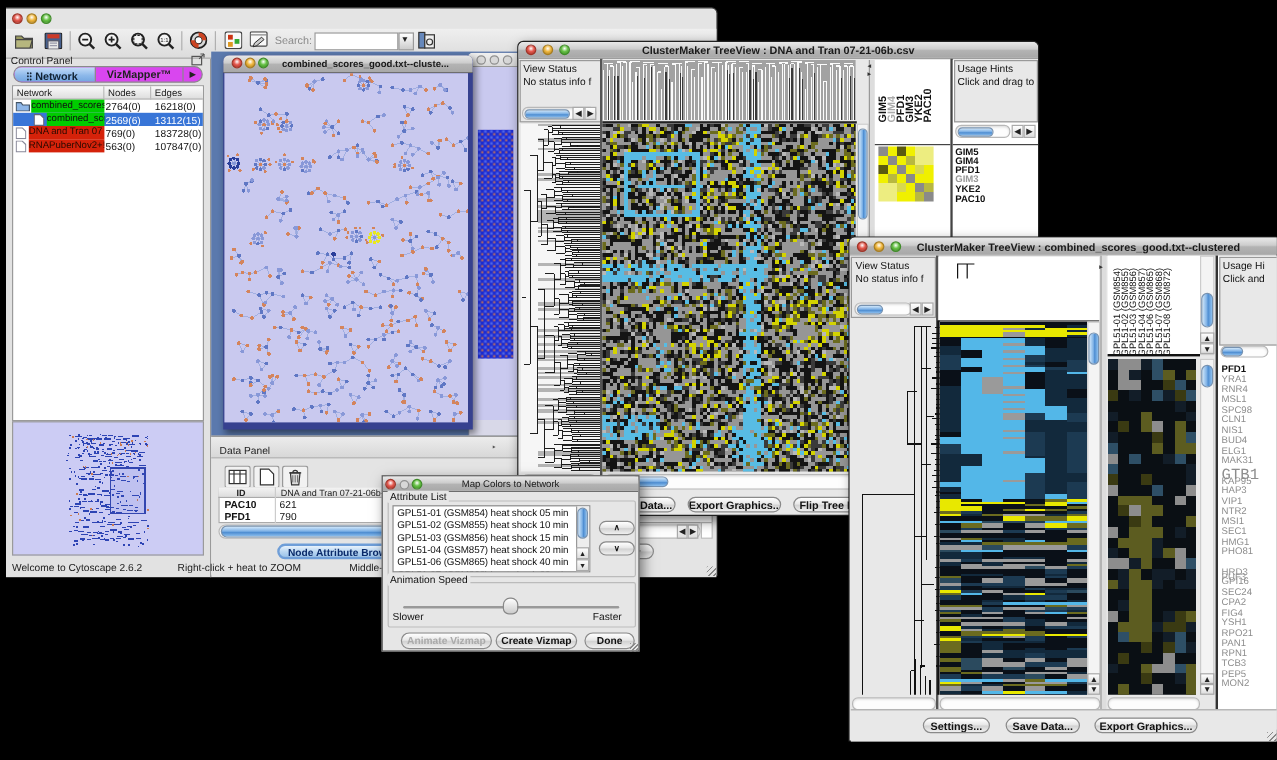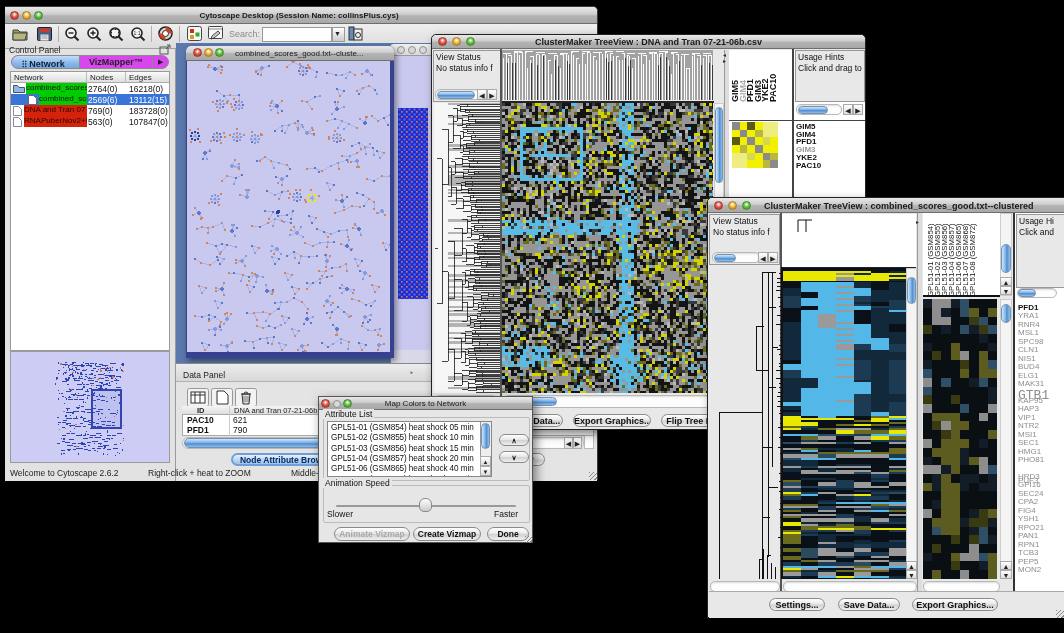--- a/index.html
+++ b/index.html
@@ -1,17 +1,14 @@
 <!DOCTYPE html>
 <html><head><meta charset="utf-8"><style>html,body{margin:0;padding:0;background:#000;}*{box-sizing:border-box;font-family:"Liberation Sans",sans-serif;}#c{position:relative;width:1064px;height:633px;overflow:hidden;background:#000;}</style></head><body>
 <div id="c">
     <div style="position:absolute;left:0;top:6px;width:598px;height:474px;background:#e4e4e4;border:1px solid #3a3a3a;border-radius:5px 5px 0 0;">
-      <div style="position:absolute;left:0px;top:0px;width:596px;height:17px;background:linear-gradient(#e9e9e9,#cdcdcd 45%,#b3b3b3 55%,#a8a8a8);border-bottom:1px solid #6e6e6e;border-radius:4px 4px 0 0;">
-        <div style="position:absolute;top:4px;left:0;right:0;text-align:center;font-size:8px;font-weight:bold;color:#1a1a1a;white-space:nowrap;">Cytoscape Desktop (Session Name: collinsPlus.cys)</div>
-      </div>
       <div style="position:absolute;left:9px;top:3.5px;width:9px;height:9px;border-radius:50%;background:radial-gradient(circle at 50% 35%, #fff 0%, #e4574d 45%, #a03428 95%);border:0.5px solid #a03428;"></div>
       <div style="position:absolute;left:20.5px;top:3.5px;width:9px;height:9px;border-radius:50%;background:radial-gradient(circle at 50% 35%, #fff 0%, #f0b73e 45%, #a87d20 95%);border:0.5px solid #a87d20;"></div>
       <div style="position:absolute;left:32.5px;top:3.5px;width:9px;height:9px;border-radius:50%;background:radial-gradient(circle at 50% 35%, #fff 0%, #66c145 45%, #3f8c28 95%);border:0.5px solid #3f8c28;"></div>
       <div style="position:absolute;left:0px;top:17px;width:596px;height:25px;background:linear-gradient(#efefef,#dcdcdc);border-bottom:1px solid #a0a0a0;"></div>
       <div style="position:absolute;left:11px;top:20px;line-height:0;"><svg width="16" height="14" xmlns="http://www.w3.org/2000/svg">
           <path d="M1 3h5l2 2h7v8H1z" fill="#9a9a60" stroke="#444"></path>
           <path d="M1 6h14l-2 7H1z" fill="#b6b67e" stroke="#444"></path>
         </svg></div>
       <div style="position:absolute;left:36px;top:20px;line-height:0;"><svg width="15" height="14" xmlns="http://www.w3.org/2000/svg">
           <rect x="0.5" y="0.5" width="14" height="13" rx="1" fill="#46608e" stroke="#222"></rect>
@@ -371,21 +368,21 @@
               <pattern id="bp" width="5" height="5" patternUnits="userSpaceOnUse">
                 <rect width="5" height="5" fill="#1c2cd2"></rect>
                 <rect x="0.4" y="0.4" width="2.2" height="2.2" fill="#5064e4"></rect>
                 <rect x="3" y="3" width="1.7" height="1.7" fill="#d4784f"></rect>
               </pattern>
             </defs>
             <rect width="30" height="191" fill="url(#bp)"></rect>
           </svg></div>
         <div style="position:absolute;left:10px;top:3px;width:208px;height:312px;background:#36418f;border-radius:5px 5px 0 0;box-shadow:2px 3px 6px rgba(0,0,0,0.45);"></div>
         <div style="position:absolute;left:10px;top:3px;width:208px;height:15px;background:linear-gradient(#e9e9e9,#cdcdcd 45%,#b3b3b3 55%,#a8a8a8);border-bottom:1px solid #6e6e6e;border-radius:5px 5px 0 0;">
-          <div style="position:absolute;top:3px;left:49px;font-size:8px;font-weight:normal;color:#1a1a1a;white-space:nowrap;">combined_scores_good.txt--cluste...</div>
+          <div style="position:absolute;top:3px;left:49px;font-size:8px;font-weight:bold;color:#1a1a1a;white-space:nowrap;">combined_scores_good.txt--cluste...</div>
         </div>
         <div style="position:absolute;left:17px;top:5px;width:9px;height:9px;border-radius:50%;background:radial-gradient(circle at 50% 35%, #fff 0%, #e4574d 45%, #a03428 95%);border:0.5px solid #a03428;"></div>
         <div style="position:absolute;left:28px;top:5px;width:9px;height:9px;border-radius:50%;background:radial-gradient(circle at 50% 35%, #fff 0%, #f0b73e 45%, #a87d20 95%);border:0.5px solid #a87d20;"></div>
         <div style="position:absolute;left:39px;top:5px;width:9px;height:9px;border-radius:50%;background:radial-gradient(circle at 50% 35%, #fff 0%, #66c145 45%, #3f8c28 95%);border:0.5px solid #3f8c28;"></div>
         <div style="position:absolute;left:11px;top:18px;width:203px;height:291px;background:#c9c9ef;"></div>
         <div style="position:absolute;left:11px;top:18px;line-height:0;"><svg width="203" height="291" xmlns="http://www.w3.org/2000/svg" shape-rendering="crispEdges">
             <path stroke="#9aaade" stroke-width="0.7" fill="none" d="M28 8L22 4 M28 8L21 6 M28 8L35 6 M28 8L34 12 M28 8L34 5 M28 8L35 9 M75 7L69 11 M75 7L69 10 M75 7L74 14 M75 7L71 13 M75 7L82 5 M100 6L106 1 M106 1L114 5 M114 5L121 7 M121 7L130 11 M130 11L129 16 M116 10L120 10 M116 10L119 13 M116 10L116 14 M116 10L113 13 M116 10L112 10 M116 10L113 7 M116 10L116 6 M116 10L119 7 M140 12L149 14 M149 14L155 14 M155 14L163 11 M163 11L159 17 M163 11L168 14 M180 10L175 13 M180 10L184 14 M180 10L185 14 M180 10L184 14 M33 43L37 43 M33 43L36 46 M33 43L33 47 M33 43L30 46 M33 43L29 43 M33 43L30 40 M33 43L33 39 M33 43L36 40 M52 44L56 44 M52 44L55 47 M52 44L52 48 M52 44L49 47 M52 44L48 44 M52 44L49 41 M52 44L52 40 M52 44L55 41 M90 45L85 40 M90 45L84 42 M90 45L91 52 M90 45L84 49 M90 45L95 50 M90 45L83 45 M90 45L95 40 M115 40L120 41 M120 41L125 48 M120 41L128 36 M128 36L133 35 M150 48L145 53 M150 48L157 46 M150 48L148 41 M150 48L148 41 M150 48L151 41 M170 30L176 27 M176 27L172 33 M176 27L182 25 M182 25L188 29 M188 29L190 33 M178 62L179 56 M178 62L179 56 M178 62L180 56 M178 62L173 58 M8 75L12 75 M8 75L11 78 M8 75L8 79 M8 75L5 78 M8 75L4 75 M8 75L5 72 M8 75L8 71 M8 75L11 72 M30 76L34 76 M30 76L33 79 M30 76L30 80 M30 76L27 79 M30 76L26 76 M30 76L27 73 M30 76L30 72 M30 76L33 73 M50 76L54 76 M50 76L53 79 M50 76L50 80 M50 76L47 79 M50 76L46 76 M50 76L47 73 M50 76L50 72 M50 76L53 73 M68 78L72 78 M68 78L71 81 M68 78L68 82 M68 78L65 81 M68 78L64 78 M68 78L65 75 M68 78L68 74 M68 78L71 75 M88 70L95 65 M95 65L95 70 M95 65L102 64 M102 64L98 72 M102 64L111 60 M111 60L111 67 M120 72L126 69 M120 72L127 73 M120 72L125 67 M120 72L116 66 M120 72L127 74 M150 77L154 77 M150 77L153 80 M150 77L150 81 M150 77L147 80 M150 77L146 77 M150 77L147 74 M150 77L150 73 M150 77L153 74 M165 85L172 82 M172 82L174 88 M172 82L178 86 M178 86L179 93 M178 86L186 87 M186 87L187 94 M45 105L52 107 M45 105L52 103 M45 105L48 99 M45 105L52 108 M45 105L52 106 M70 100L78 96 M78 96L73 100 M78 96L84 100 M84 100L87 107 M84 100L92 102 M92 102L100 104 M100 104L103 108 M120 108L128 107 M128 107L132 111 M128 107L135 110 M135 110L144 105 M144 105L151 102 M151 102L152 108 M151 102L160 99 M170 100L170 106 M170 100L172 106 M170 100L164 101 M170 100L170 106 M28 138L32 138 M28 138L31 141 M28 138L28 142 M28 138L25 141 M28 138L24 138 M28 138L25 135 M28 138L28 134 M28 138L31 135 M60 136L60 129 M60 136L62 129 M60 136L53 134 M60 136L60 129 M60 136L59 129 M80 130L88 134 M88 134L95 131 M95 131L92 138 M95 131L101 130 M110 136L114 136 M110 136L113 139 M110 136L110 140 M110 136L107 139 M110 136L106 136 M110 136L107 133 M110 136L110 132 M110 136L113 133 M125 137L129 137 M125 137L128 140 M125 137L125 141 M125 137L122 140 M125 137L121 137 M125 137L122 134 M125 137L125 133 M125 137L128 134 M155 140L160 136 M155 140L157 146 M155 140L155 134 M155 140L149 139 M170 132L176 134 M176 134L182 138 M182 138L177 145 M182 138L187 141 M187 141L187 148 M10 168L15 166 M15 166L21 167 M21 167L21 172 M21 167L26 166 M26 166L35 162 M35 162L38 169 M45 170L45 164 M45 170L50 167 M45 170L48 175 M45 170L47 164 M65 165L73 166 M73 166L81 162 M81 162L88 158 M88 158L86 165 M88 158L95 160 M95 160L104 162 M110 172L116 176 M110 172L104 169 M110 172L103 174 M110 172L114 166 M110 172L107 166 M130 168L137 171 M137 171L141 176 M137 171L144 173 M144 173L152 170 M152 170L160 169 M160 169L161 176 M172 168L174 174 M172 168L168 164 M172 168L166 167 M172 168L168 163 M8 198L14 202 M14 202L23 204 M23 204L31 199 M30 196L37 198 M30 196L33 203 M37 198L33 203 M55 200L58 205 M55 200L49 202 M55 200L49 199 M55 200L59 195 M85 196L92 198 M85 196L88 203 M92 198L88 203 M100 195L107 191 M107 191L108 197 M107 191L114 195 M114 195L112 202 M114 195L122 196 M122 196L130 195 M140 200L138 194 M140 200L139 194 M140 200L139 206 M140 200L143 195 M168 198L175 200 M168 198L171 205 M175 200L171 205 M12 225L19 227 M12 225L15 232 M19 227L15 232 M35 228L29 227 M35 228L29 230 M35 228L37 222 M35 228L37 234 M60 224L67 226 M60 224L63 231 M67 226L63 231 M80 230L79 224 M80 230L85 233 M80 230L86 231 M80 230L86 229 M105 226L112 228 M105 226L108 233 M112 228L108 233 M120 222L126 222 M126 222L120 228 M126 222L133 218 M133 218L133 222 M133 218L140 216 M140 216L145 215 M160 228L166 232 M160 228L155 232 M160 228L167 229 M160 228L153 227 M160 228L155 224 M185 224L192 226 M185 224L188 231 M192 226L188 231 M8 255L15 256 M15 256L22 254 M22 254L22 258 M22 254L28 256 M28 256L22 260 M28 256L34 261 M34 261L33 266 M40 258L40 252 M40 258L37 263 M40 258L38 253 M40 258L44 253 M60 252L67 252 M67 252L70 259 M67 252L76 251 M76 251L83 253 M83 253L79 260 M83 253L91 248 M95 255L102 257 M95 255L98 262 M102 257L98 262 M120 258L117 263 M120 258L124 262 M120 258L126 256 M120 258L120 252 M140 252L145 251 M145 251L143 257 M145 251L151 246 M151 246L157 251 M157 251L162 256 M157 251L164 255 M178 256L181 261 M178 256L176 262 M178 256L183 259 M178 256L184 254 M15 282L22 284 M15 282L18 289 M22 284L18 289 M40 285L41 291 M40 285L45 281 M40 285L45 282 M40 285L34 284 M58 280L66 281 M66 281L67 287 M66 281L73 278 M73 278L80 277 M80 277L81 282 M80 277L87 276 M87 276L85 283 M92 282L99 284 M92 282L95 289 M99 284L95 289 M115 285L111 289 M115 285L118 290 M115 285L121 284 M115 285L116 291 M135 282L141 286 M141 286L146 283 M146 283L154 278 M154 278L154 282 M154 278L162 281 M162 281L161 288 M172 282L179 284 M172 282L175 289 M179 284L175 289 M192 284L197 283 M192 284L191 289 M192 284L197 283 M30 30L37 35 M37 35L41 40 M37 35L43 34 M43 34L52 34 M52 34L52 40 M150 28L157 30 M150 28L153 35 M157 30L153 35 M185 55L191 60 M191 60L197 57 M197 57L201 64 M197 57L203 54 M140 60L148 58 M148 58L155 60 M155 60L151 67 M155 60L162 63 M162 63L157 68 M162 63L170 67 M108 62L115 64 M108 62L111 69 M115 64L111 69 M18 92L16 98 M18 92L23 90 M18 92L23 89 M18 92L20 98 M155 95L163 95 M163 95L161 101 M163 95L170 92 M170 92L178 87 M178 87L183 83 M190 90L197 92 M190 90L193 97 M197 92L193 97 M35 120L40 115 M40 115L49 117 M49 117L47 123 M49 117L55 114 M95 118L89 116 M95 118L91 122 M95 118L100 115 M95 118L95 124 M140 122L147 124 M140 122L143 129 M147 124L143 129 M180 118L187 120 M187 120L195 115 M195 115L203 115 M12 152L15 157 M12 152L14 158 M12 152L8 147 M12 152L6 154 M78 150L86 151 M86 151L82 158 M86 151L91 155 M91 155L97 161 M91 155L100 154 M100 154L106 150 M106 150L104 158 M122 155L129 157 M122 155L125 162 M129 157L125 162 M148 152L157 149 M157 149L165 145 M165 145L173 146 M195 150L190 152 M195 150L198 154 M195 150L191 152 M20 182L29 185 M29 185L33 193 M29 185L35 183 M35 183L40 184 M40 184L34 191 M40 184L49 186 M65 185L72 187 M65 185L68 192 M72 187L68 192 M90 188L87 193 M90 188L85 185 M90 188L94 193 M90 188L84 190 M118 182L126 185 M126 185L133 182 M133 182L141 181 M141 181L140 186 M141 181L147 181 M160 185L165 188 M160 185L162 179 M160 185L154 183 M160 185L164 189 M196 182L203 184 M196 182L199 189 M203 184L199 189 M42 212L47 212 M47 212L56 214 M56 214L54 220 M56 214L62 216 M62 216L68 213 M68 213L62 220 M70 215L69 221 M70 215L69 221 M70 215L76 216 M70 215L65 212 M98 212L105 214 M98 212L101 219 M105 214L101 219 M132 210L139 210 M139 210L135 215 M139 210L145 207 M145 207L153 206 M153 206L159 203 M159 203L160 210 M178 212L183 215 M178 212L176 218 M178 212L173 210 M178 212L183 215 M28 240L35 242 M28 240L31 247 M35 242L31 247 M88 242L94 241 M94 241L92 248 M94 241L100 241 M100 241L107 237 M107 237L115 241 M115 241L121 248 M140 240L137 245 M140 240L143 235 M140 240L144 244 M140 240L146 242 M165 238L172 240 M172 240L179 244 M179 244L188 240 M188 240L184 245 M28 268L28 274 M28 268L22 269 M28 268L33 264 M28 268L34 269 M70 265L76 267 M76 267L82 265 M82 265L88 267 M88 267L94 264 M105 268L112 270 M105 268L108 275 M112 270L108 275 M150 268L146 264 M150 268L146 264 M150 268L149 274 M150 268L150 274 M175 265L181 269 M181 269L188 269 M188 269L194 275 M188 269L193 268 M193 268L191 274"></path>
             <circle cx="28" cy="8" r="1.8" fill="#5f77c4"></circle>
             <circle cx="22" cy="4" r="1.6" fill="#d4845c"></circle>
             <circle cx="21" cy="6" r="1.6" fill="#d4845c"></circle>

